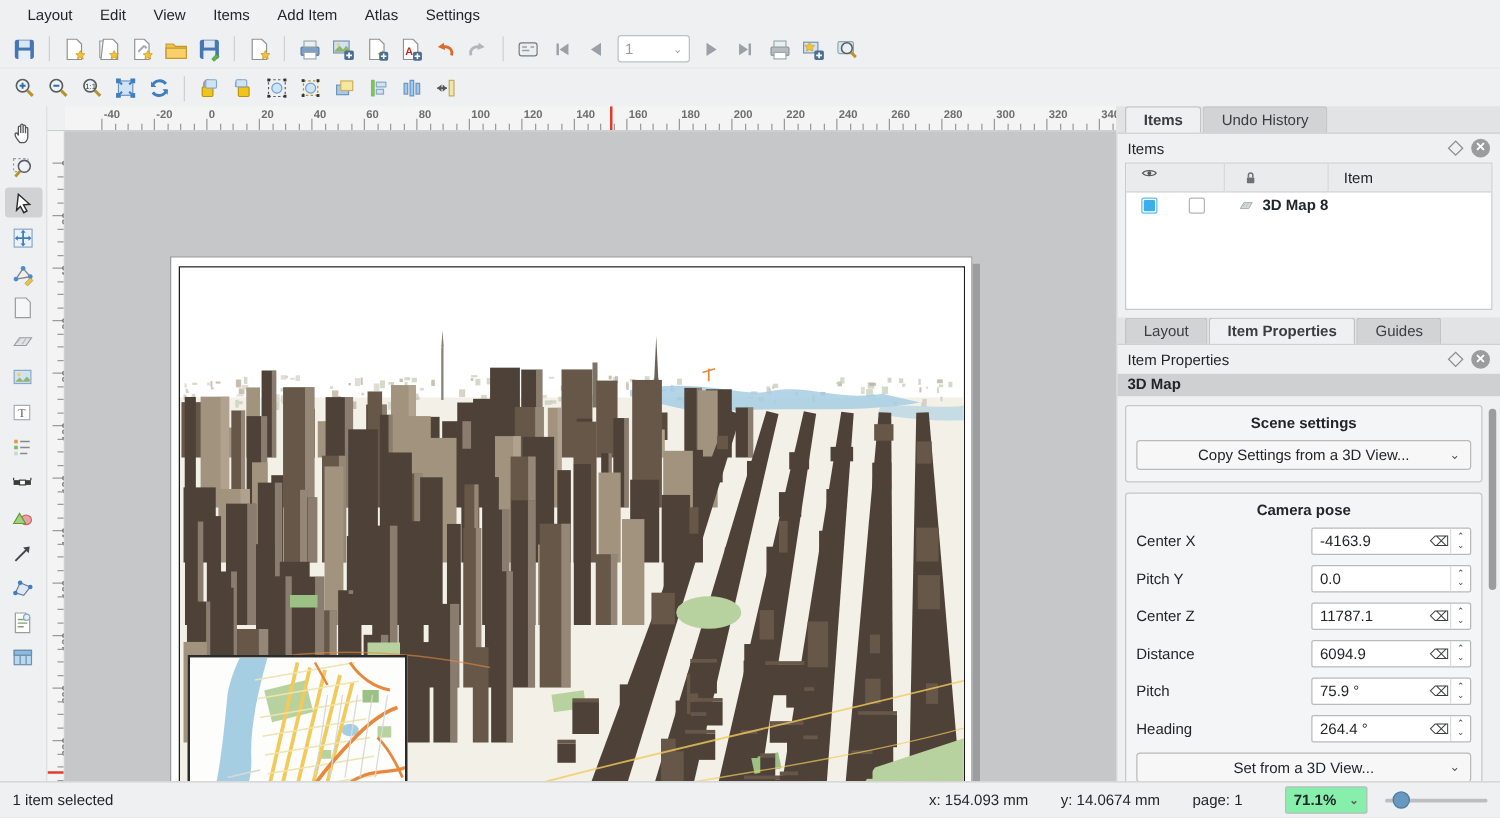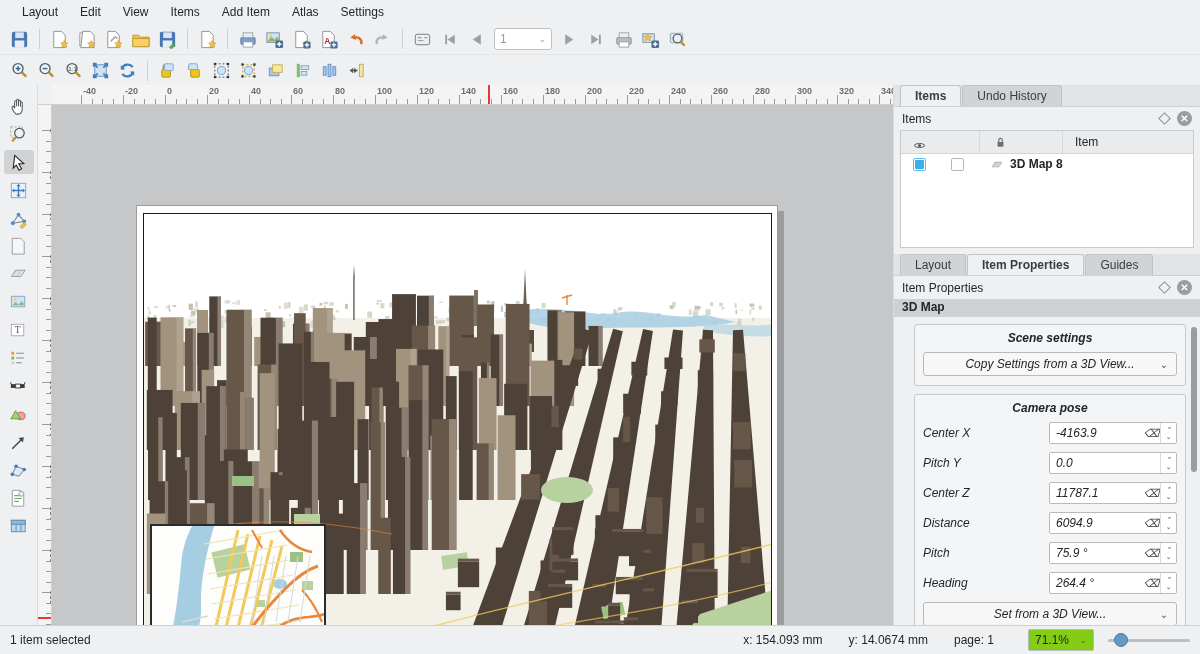--- a/index.html
+++ b/index.html
@@ -53,53 +53,53 @@
   .tab { padding:3px 14px; font-size:12px; background:#d2d3d4; border:1px solid #c2c3c4; border-bottom:none; border-radius:3px 3px 0 0; color:#3a3d40; height:21px; }
   .tab.active { background:#eff0f1; font-weight:bold; }
   .panel-title { height:23px; display:flex; align-items:center; padding:0 8px; }
   .panel-title .t { flex:1; }
   .pt-icons { display:flex; gap:8px; align-items:center; }
   .float-ico { width:9px; height:9px; border:1px solid #8b8d8f; transform:rotate(45deg); }
   .close-ico { width:15px; height:15px; border-radius:50%; background:#9a9c9e; color:#fff; font-size:10px; line-height:15px; text-align:center; font-weight:bold; }
 
   
   .items-table { margin:0 6px 6px 6px; background:#fff; border:1px solid #c9cacb; flex:0 0 118px; display:flex; flex-direction:column; }
-  .it-head { display:flex; background:#eaebec; border-bottom:1px solid #d4d5d6; height:23px; align-items:flex-end;gap:42px; }
+  .it-head { display:flex; background:#eaebec; border-bottom:1px solid #d4d5d6; height:23px; align-items:flex-start;gap:42px; }
   .it-col1 { width:36px; display:flex; justify-content:center; }
   .it-col2 { width:41px; display:flex; justify-content:center; border-left:1px solid #d8d9da; height:100%; align-items:center; }
   .it-col3 { flex:1; padding-left:12px; border-left:1px solid #d8d9da; height:100%; display:flex; align-items:center; }
   .it-row { display:flex; height:20px; align-items:center; }
   .cbx { width:13px; height:13px; border:1px solid #b4b6b8; border-radius:2px; background:#fff; }
   .cbx.checked { border-color:#5ebef0; background:#fff; position:relative; }
   .cbx.checked::after { content:""; position:absolute; inset:1px; background:#3daee9; border-radius:1px; }
   .it-row .lbl { margin-left:6px; }
   .it-row .bold { font-weight:bold; }
   .mini-ico svg { width:14px; height:14px; vertical-align:-2px; }
 
   
   .subheader { height:18px; background:#cfd0d1; font-weight:bold; padding:1px 8px; }
-  .props-scroll { position:relative; flex:1; padding:7px 14px 4px 20px; overflow:hidden;font-style:italic; }
+  .props-scroll { position:relative; flex:1; padding:7px 14px 4px 6px; overflow:hidden; }
   .groupbox { border:1px solid #c6c7c8; border-radius:3px; background:#f4f5f6; padding:6px 8px 9px 8px; margin-bottom:8px; }
   .groupbox .gtitle { text-align:center; font-weight:bold; margin-bottom:7px; }
   .drop-btn { height:24px; background:#f7f7f8; border:1px solid #b9babc; border-radius:3px; display:flex; align-items:center; justify-content:center; position:relative; }
   .drop-btn .chev { position:absolute; right:8px; color:#55585a; font-size:10px; }
   .field-row { display:flex; align-items:center; margin-bottom:8px; }
   .field-row .flabel { flex:1; }
   .spinbox { width:128px; height:22px; background:#fff; border:1px solid #b9babc; border-radius:2px; display:flex; align-items:center; }
   .spinbox .val { flex:1; padding-left:6px; }
   .clear-btn { width:17px; color:#3c3f41; font-size:11px; text-align:center; }
   .spin-arrows { width:16px; height:100%; border-left:1px solid #dcdddf; display:flex; flex-direction:column; align-items:center; justify-content:center; color:#4a4d4f; font-size:7px; line-height:7px; }
   .scrollbar { position:absolute; right:3px; top:8px; bottom:6px; width:6px; }
   .scrollbar .thumb { position:absolute; top:2px; height:145px; width:6px; border-radius:3px; background:#9a9c9e; }
 
   
   .statusbar { position:absolute; left:0; right:0; bottom:0; height:29px; background:#eff0f1; border-top:1px solid #cfd0d1; display:flex; align-items:center; padding:0 10px; }
   .sb-left { flex:1; }
   .sb-item { margin-left:26px; }
-  .zoom-combo { margin-left:34px; width:66px; height:22px; background:#84cc16; border:1px solid #b9babc; border-radius:2px; display:flex; align-items:center; justify-content:space-between; padding:0 6px; }
+  .zoom-combo { margin-left:34px; width:66px; height:22px; background:#86efac; border:1px solid #b9babc; border-radius:2px; display:flex; align-items:center; justify-content:space-between; padding:0 6px;font-weight:bold; }
   .zoom-combo .chev { font-size:9px; color:#55585a; }
   .slider { margin-left:14px; width:82px; height:22px; position:relative; }
   .slider .track { position:absolute; left:0; right:0; top:10px; height:3px; border-radius:2px; background:#bcbec0; }
   .slider .handle { position:absolute; left:6px; top:4px; width:14px; height:14px; border-radius:50%; background:#6699c2; border:1px solid #54779a; }
 </style>
 </head>
 <body>
 
 <div class="window">
 

